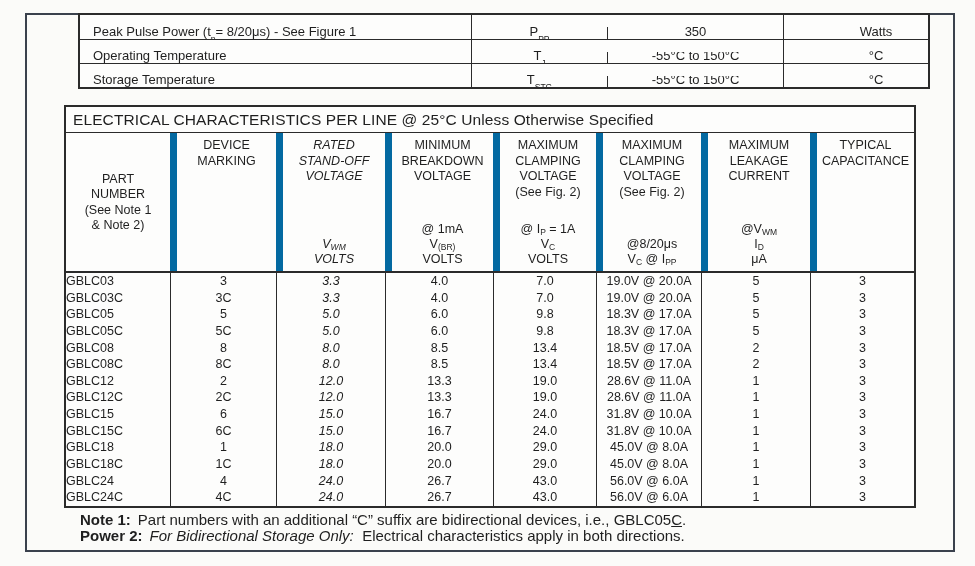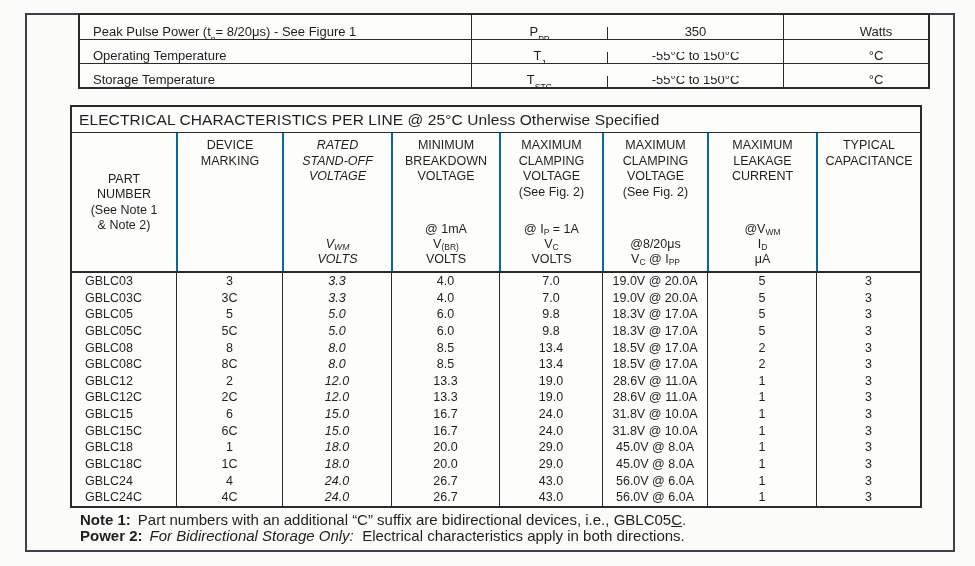--- a/index.html
+++ b/index.html
@@ -39,53 +39,53 @@
     border-left: 1px solid #2b2b2b;
   }
   .rc0 { flex: 1; justify-content: flex-start; padding-left: 13px; border-left: none; }
   .rc1 { width: 136px; }
   .rc2 { width: 176px; margin-top: 12px; }
   .rc3 { width: 145px; padding-left: 40px; }
 
   
   .ec {
     position: absolute;
-    left: 70px; top: 105px;
+    left: 64px; top: 105px;
     width: 852px;
     border: 2px solid #2b2b2b;
     background: #fdfdfc;
   }
   .ec-title {
     height: 26px; line-height: 25px;
     padding-left: 7px;
     font-size: 15.5px;
     letter-spacing: 0.1px;
     white-space: nowrap;
     border-bottom: 1px solid #2b2b2b;
   }
   .ec-header { display: flex; height: 140px; border-bottom: 2px solid #2b2b2b; }
   .h-cell {
     display: flex; flex-direction: column; justify-content: space-between;
     text-align: center;
     padding: 5px 0 4px;
     font-size: 12.5px; line-height: 15.5px;
-    border-left: 2px solid #0369a1;
+    border-left: 7px solid #0369a1;
     overflow: hidden;
   }
   .h-cell:first-child { border-left: none; justify-content: center; }
   .h-units { line-height: 15px; }
 
   .ec-body { height: 233px; overflow: hidden; }
   .b-row { display: flex; height: 16.65px; }
   .b-cell {
     font-size: 12.5px; line-height: 16.6px;
     text-align: center; white-space: nowrap; overflow: hidden;
     border-left: 1px solid #2b2b2b;
   }
-  .b-cell:first-child { border-left: none; text-align: left; padding-left: 13px; }
+  .b-cell:first-child { border-left: none; text-align: left; }
 
   
   .c0 { width: 104px; } .c1 { width: 106px; } .c2 { width: 109px; font-style: italic; }
   .c3 { width: 108px; } .c4 { width: 103px; } .c5 { width: 105px; }
   .c6 { width: 109px; } .c7 { flex: 1; }
 
   
   .notes {
     position: absolute;
     left: 80px; top: 512px;

